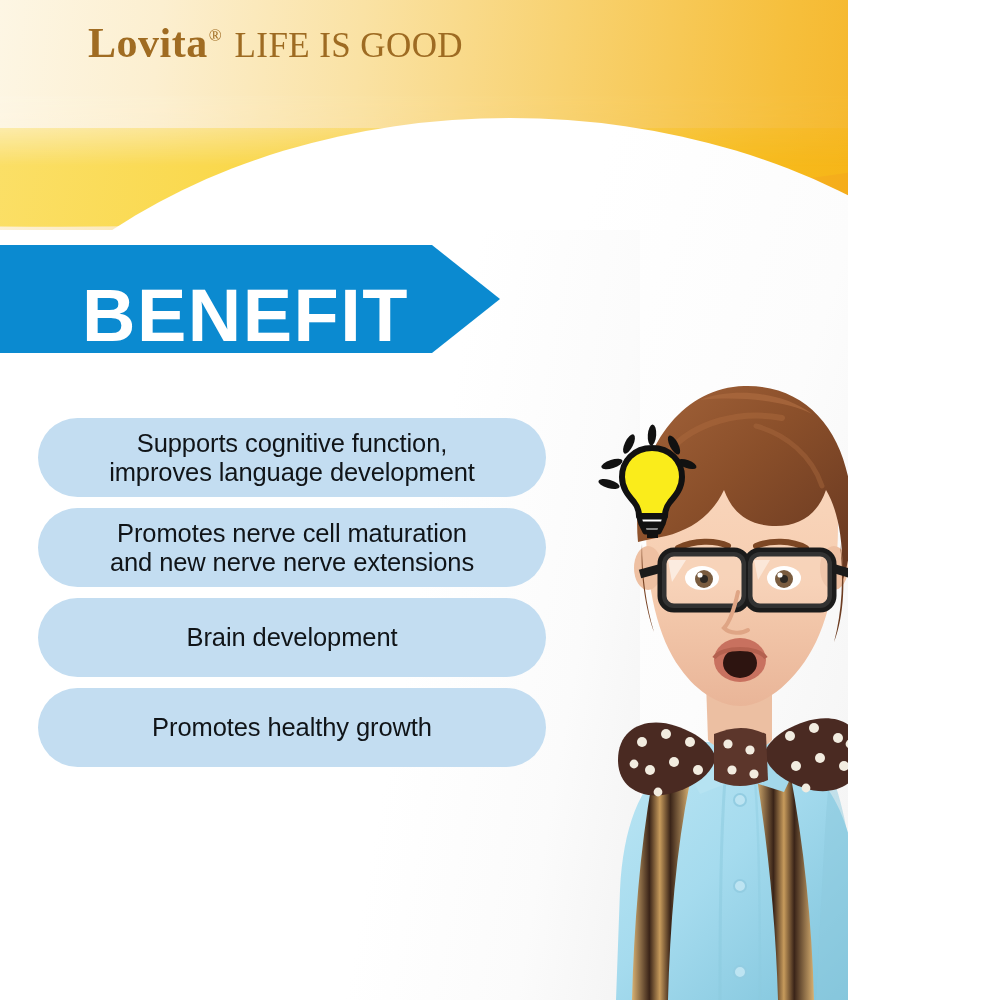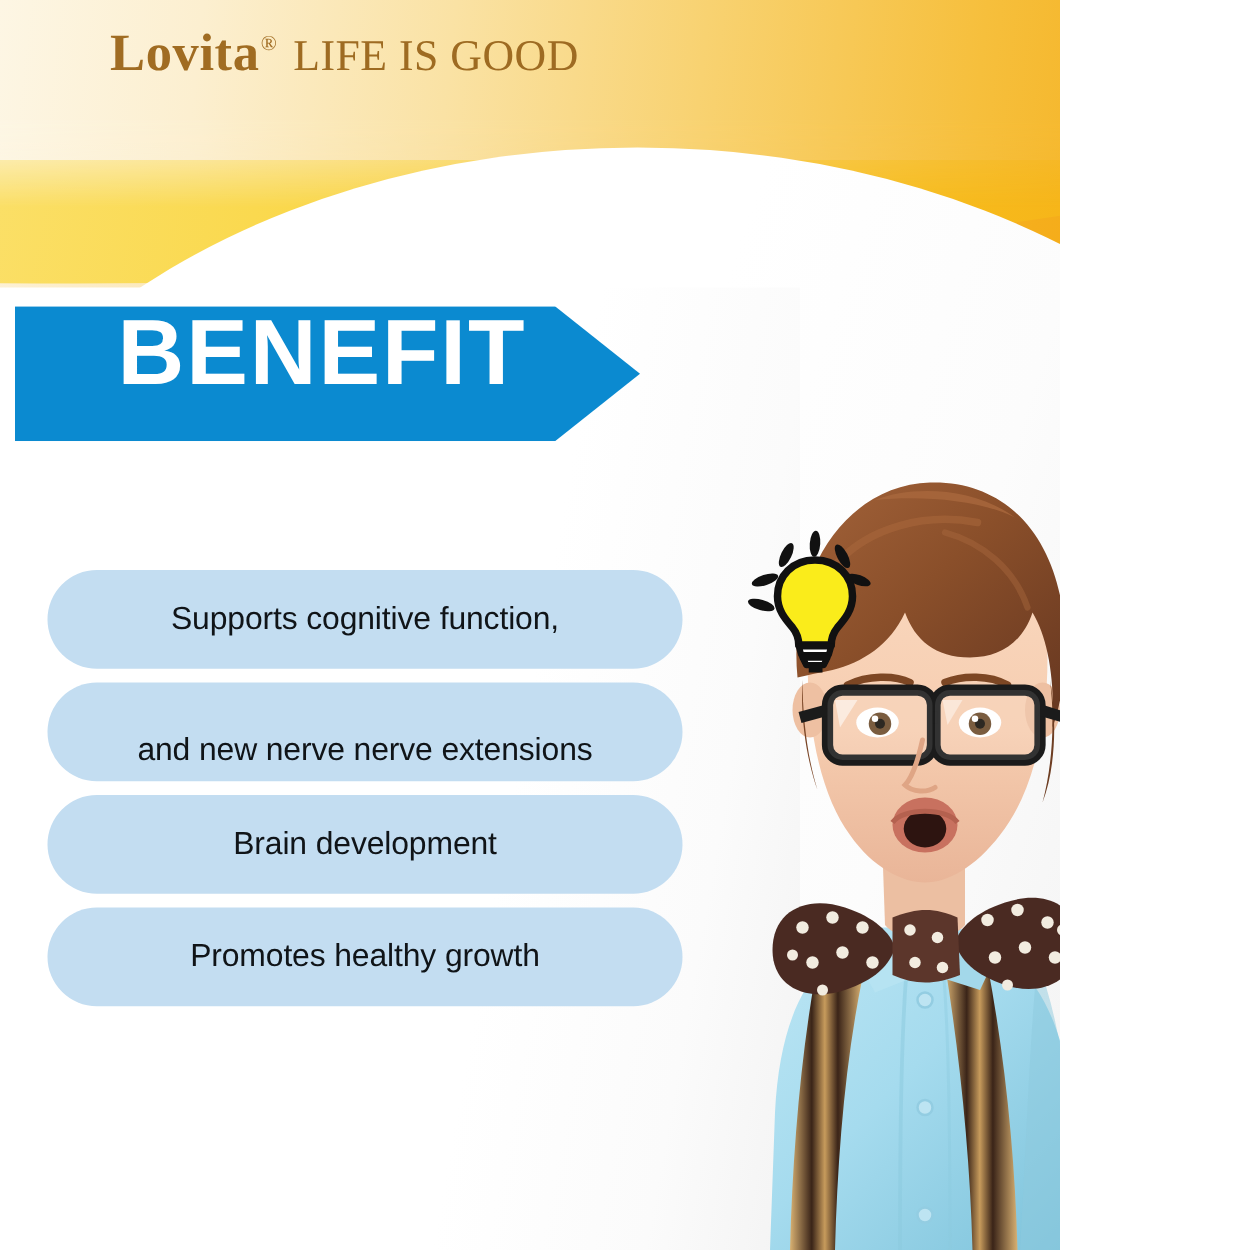--- a/index.html
+++ b/index.html
@@ -104,45 +104,44 @@
     font-size: 35px;
     font-weight: 400;
     color: #9e6b22;
     letter-spacing: 0.4px;
     line-height: 1;
   }
 
   
   .benefit-banner {
     position: absolute;
-    left: 12px; top: 245px;
+    left: 0; top: 245px;
     width: 500px; height: 108px;
     background: #0b8ad0;
     clip-path: polygon(0 0, 432px 0, 500px 50%, 432px 100%, 0 100%);
     display: flex;
-    align-items: flex-start;
+    align-items: flex-end;
     z-index: 7;
   }
   .benefit-label {
     margin-left: 82px;
     font-family: "Liberation Sans", sans-serif;
     font-size: 74px;
     font-weight: 700;
     color: #ffffff;
     letter-spacing: 1.5px;
     line-height: 1;
   }
 
   
   .pill-stack {
     position: absolute;
     left: 38px; top: 418px;
     width: 508px;
     z-index: 6;
-    margin-top: 38px;
   }
   .pill {
     height: 79px;
     margin-bottom: 11px;
     background: #c3ddf1;
     border-radius: 42px;
     display: flex;
     align-items: center;
     justify-content: center;
     text-align: center;
@@ -195,25 +194,26 @@
   </div>
 
   <div class="benefit-banner">
     <span class="benefit-label">BENEFIT</span>
   </div>
 
   <div class="pill-stack">
     <div class="pill">
       <span class="pill-text">
         <span>Supports cognitive function,</span><br>
+        <span>improves language development</span>
       </span>
     </div>
     <div class="pill">
       <span class="pill-text">
-        <br>
+        <span>Promotes nerve cell maturation</span><br>
         <span>and new nerve nerve extensions</span>
       </span>
     </div>
     <div class="pill">
       <span class="pill-text">
         <span>Brain development</span>
       </span>
     </div>
     <div class="pill">
       <span class="pill-text">

